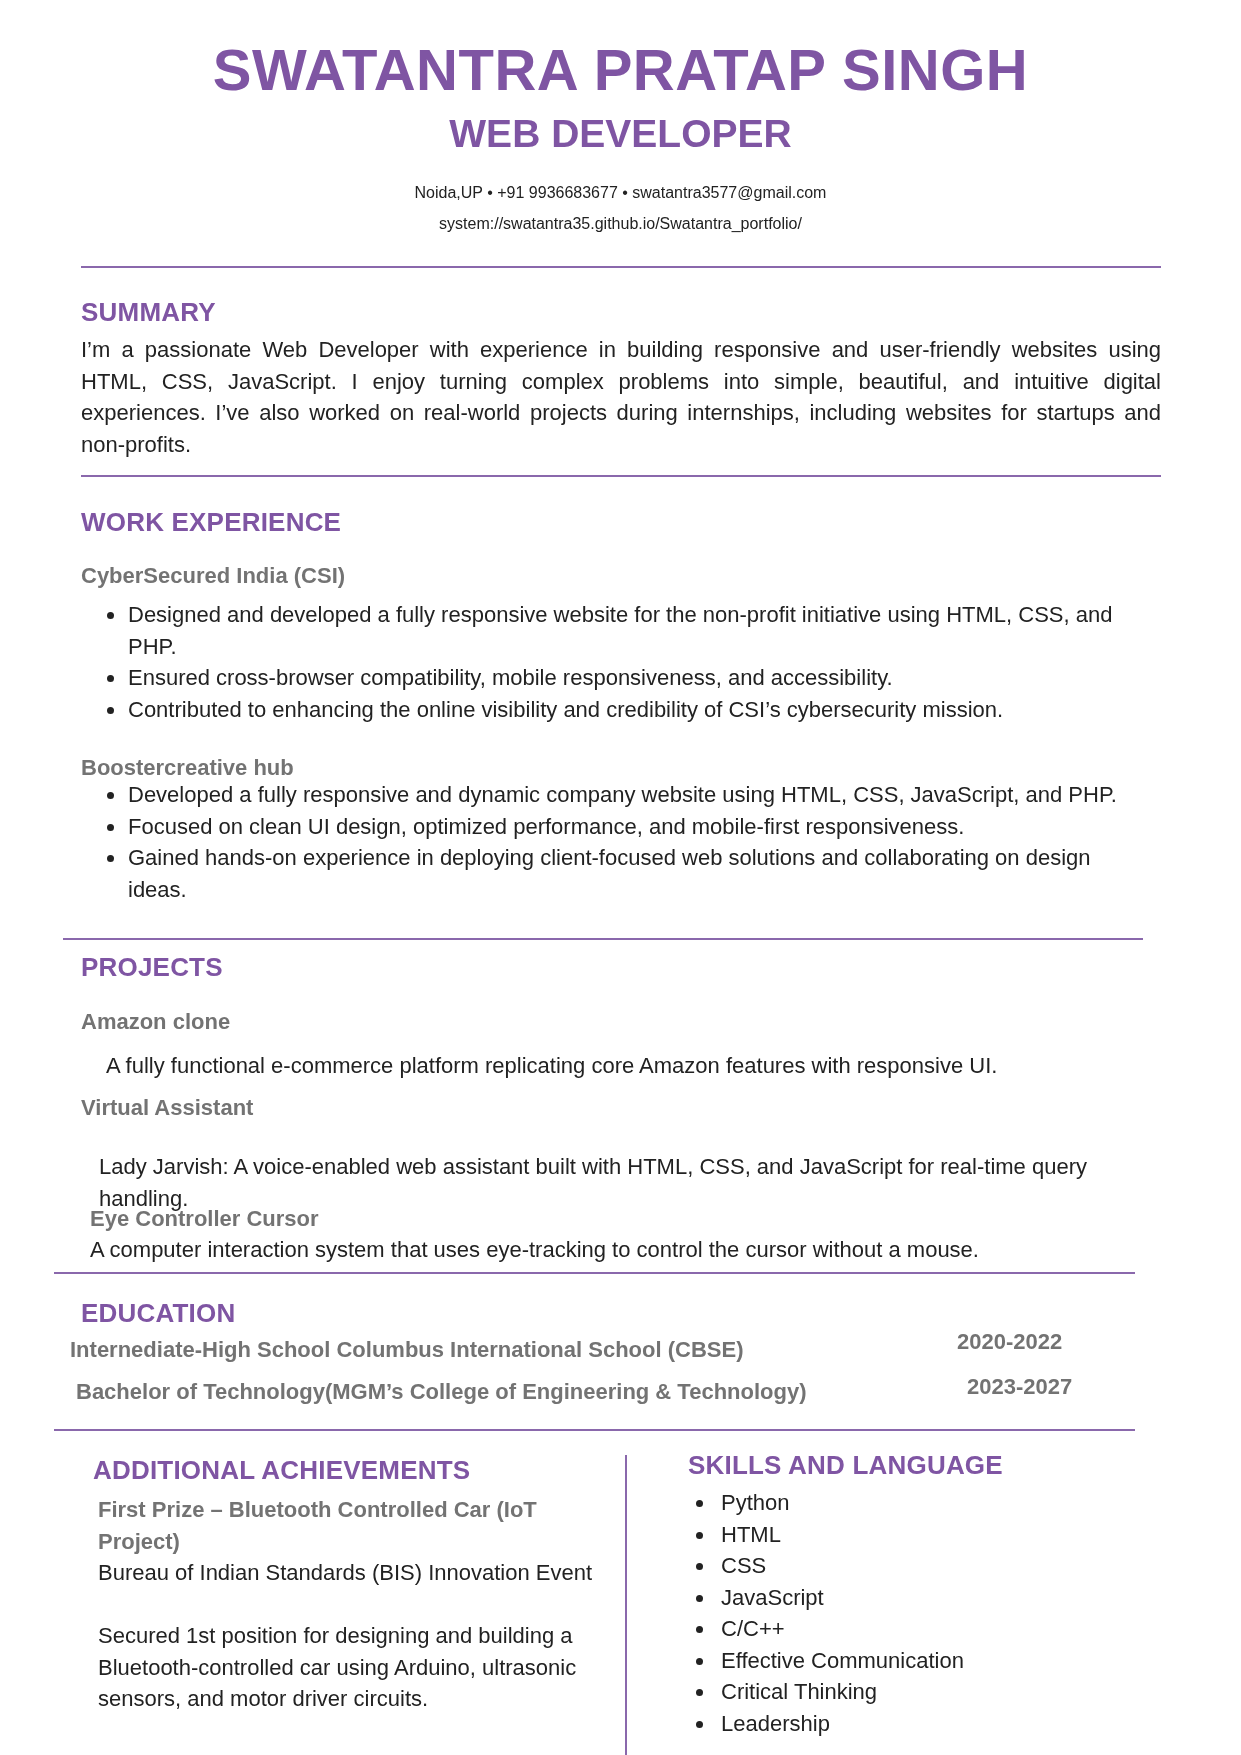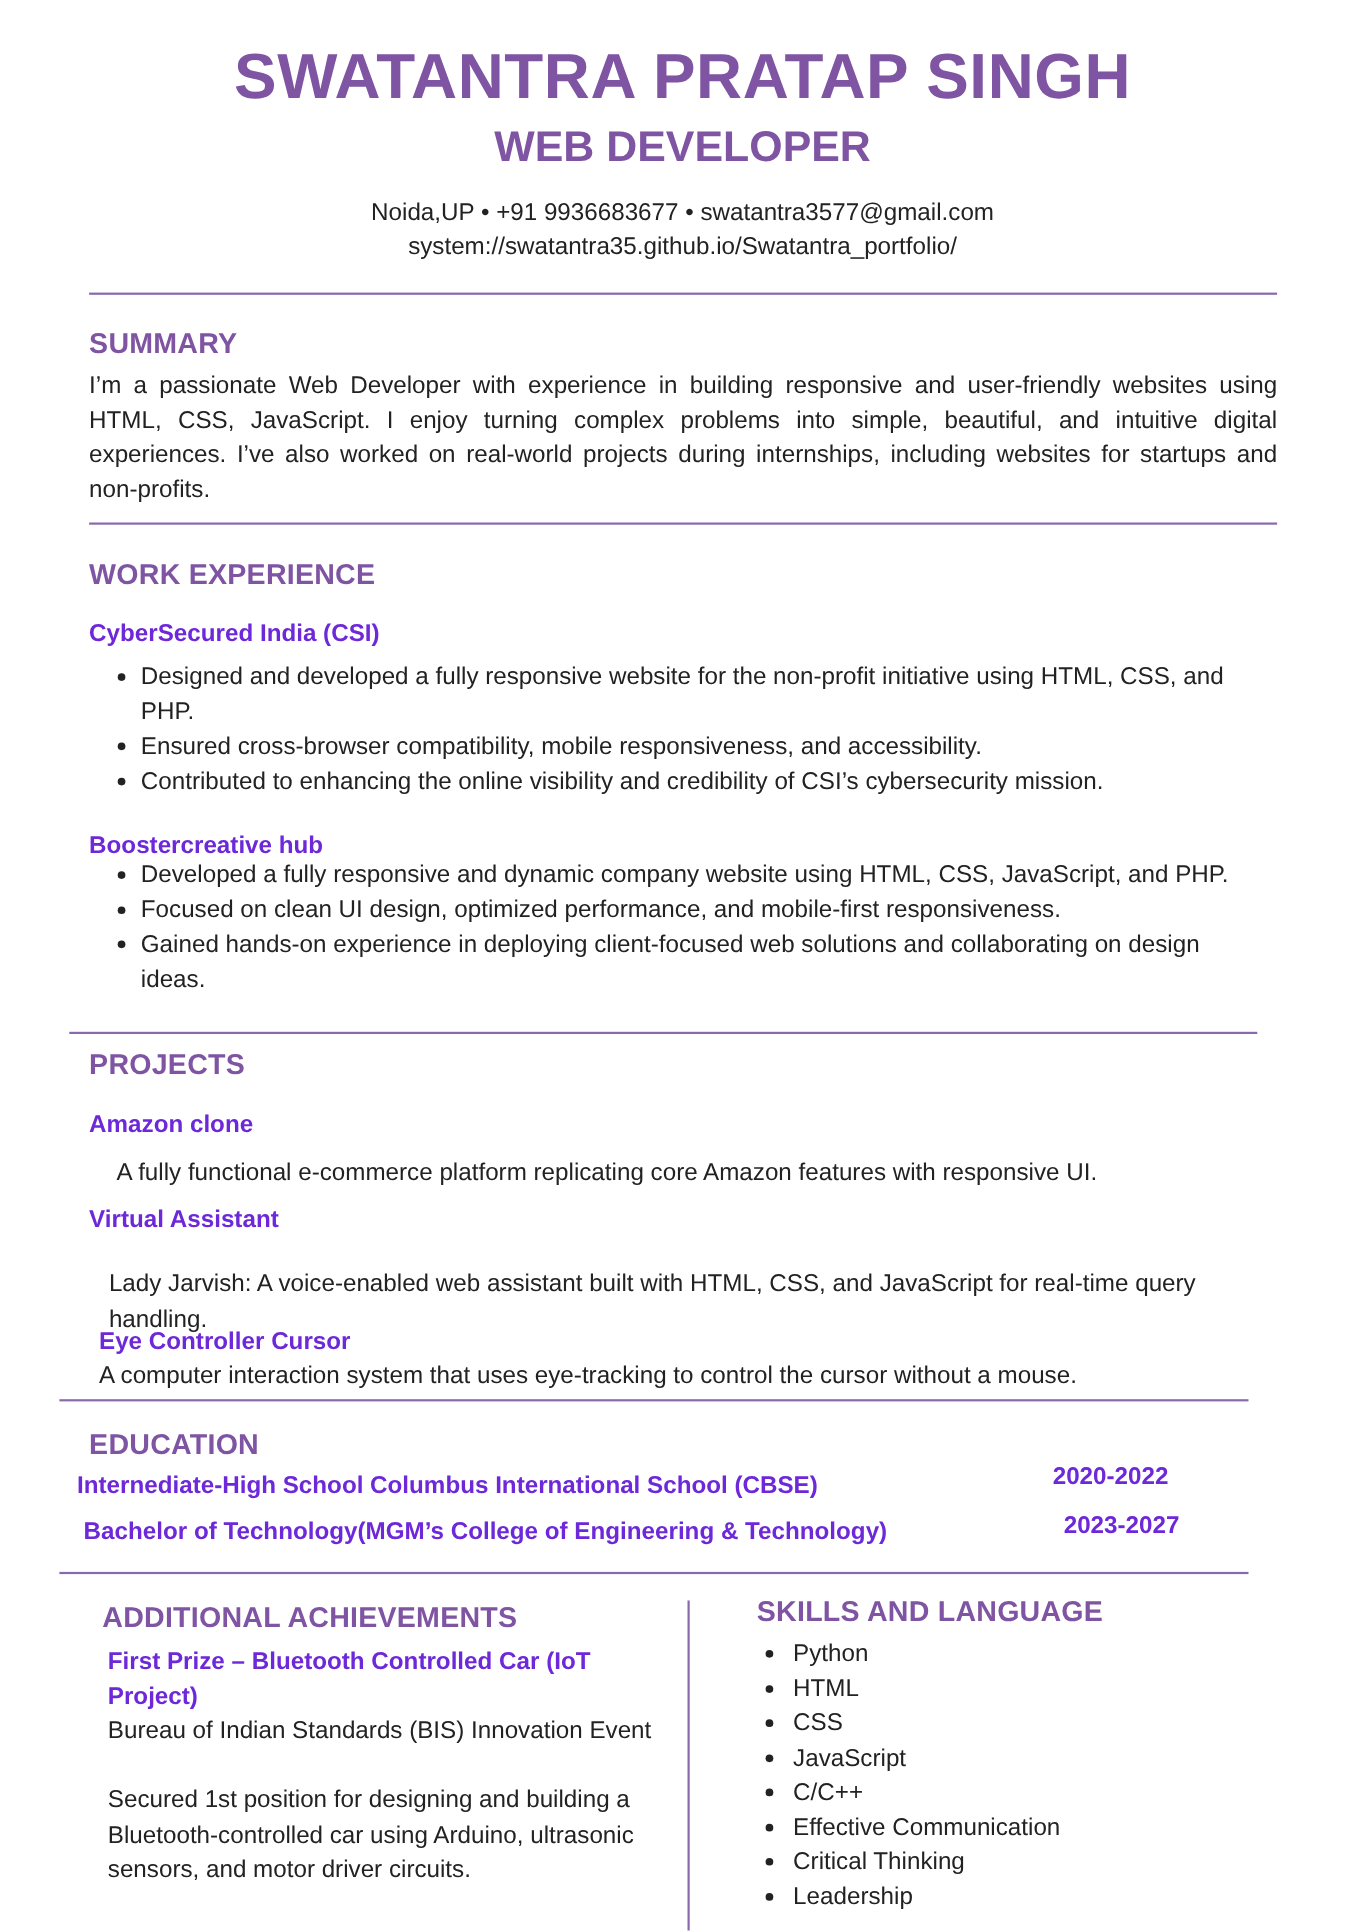--- a/index.html
+++ b/index.html
@@ -2,26 +2,26 @@
 <html><head>
 <meta charset="utf-8">
 <style>
   html, body { margin:0; padding:0; background:#ffffff; }
   body { width:1241px; height:1755px; position:relative; overflow:hidden;
          font-family:"Liberation Sans", "DejaVu Sans", sans-serif; color:#1f1f1f; }
   .abs { position:absolute; white-space:nowrap; }
   .accent { color:#7f55a3; }
   .name { left:0; width:1241px; text-align:center; top:38px; font-size:58px; font-weight:bold; line-height:64px; letter-spacing:0.5px; }
   .role { left:0; width:1241px; text-align:center; top:112px; font-size:39px; font-weight:bold; line-height:44px; }
-  .contact { left:0; width:1241px; text-align:center; font-size:22px; line-height:30px; color:#222; }
+  .contact { left:0; width:1241px; text-align:center; font-size:16px; line-height:30px; color:#222; }
   .rule { position:absolute; height:2px; background:#8a68ac; }
   .vrule { position:absolute; width:2px; background:#8a68ac; }
   .h2 { font-size:26px; font-weight:bold; line-height:30px; letter-spacing:0.2px; }
   .body { font-size:22px; line-height:31.5px; color:#222; }
-  .sub { font-size:22px; font-weight:bold; line-height:30px; color:#6d28d9; }
+  .sub { font-size:22px; font-weight:bold; line-height:30px; color:#737373; }
   .justify { position:absolute; white-space:normal; text-align:justify; }
   ul.bl { position:absolute; margin:0; padding:0; list-style:none; }
   ul.bl li { position:relative; padding-left:0; font-size:22px; line-height:31.5px; color:#222; white-space:normal; }
   ul.bl li .dot { position:absolute; width:7px; height:7px; border-radius:50%; background:#222; }
   .wrap { position:absolute; white-space:normal; }
 </style>
 </head>
 <body>
 
 <div class="abs name accent">SWATANTRA PRATAP SINGH</div>

